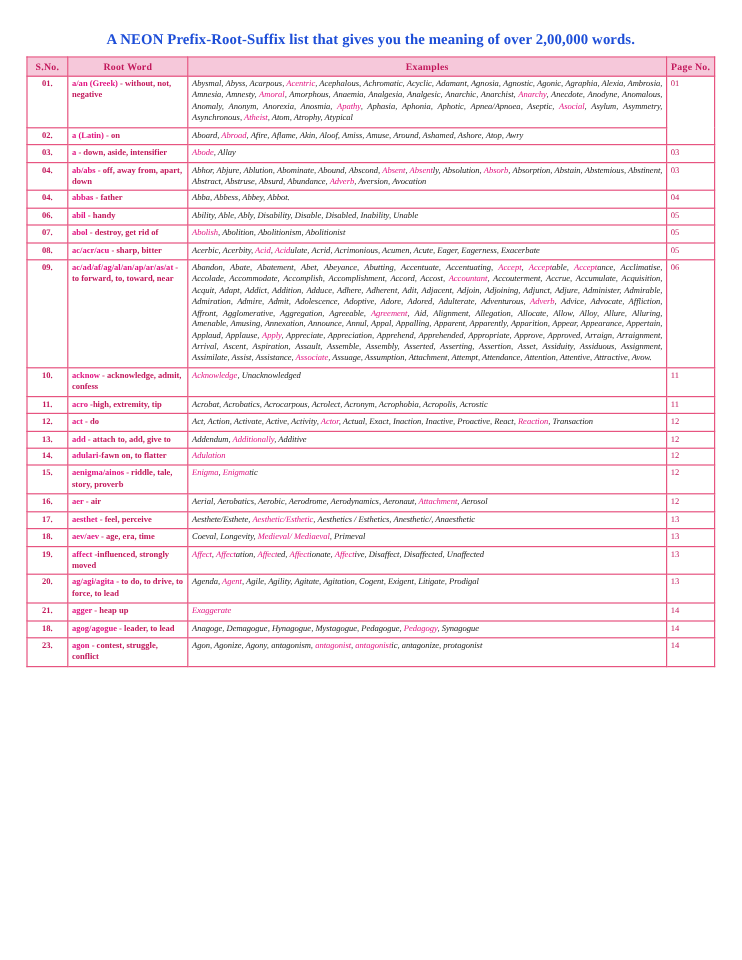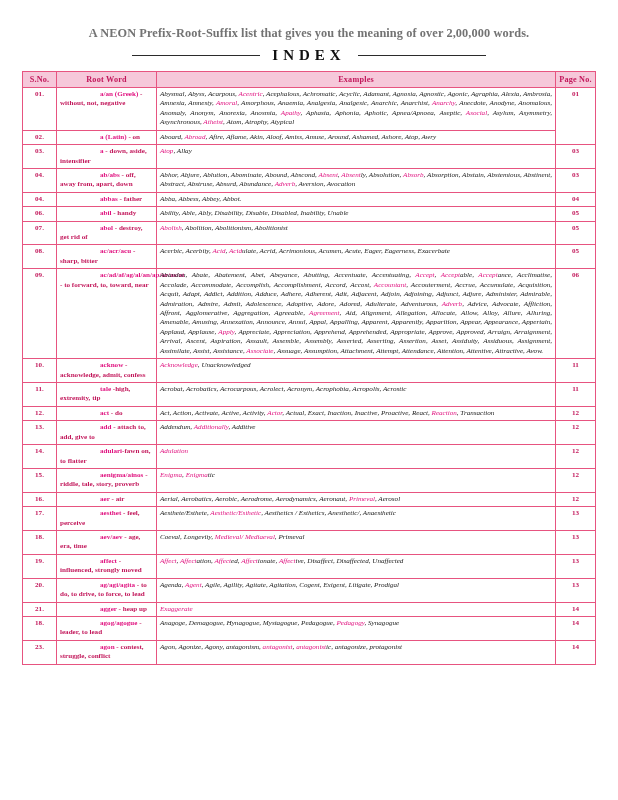--- a/index.html
+++ b/index.html
@@ -15,21 +15,21 @@
   }
   .page {
     width: 618px;
     height: 800px;
     box-sizing: border-box;
     padding: 26px 22px 10px 22px;
     position: relative;
   }
   .title {
     text-align: center;
-    color: #737373;
+    color: #1d4ed8;
     font-family: "Liberation Serif", serif;
     font-weight: bold;
     font-size: 12.3px;
     letter-spacing: 0.1px;
     margin: 0 0 6px 0;
   }
   .index-row {
     display: flex;
     align-items: center;
     justify-content: center;
@@ -87,51 +87,46 @@
     margin-left: 48px;
   }
   td.root {
     color: #c2185b;
     font-family: "Liberation Serif", serif;
     font-size: 7.3px;
     font-weight: bold;
     padding-top: 3px;
     line-height: 1.32;
   }
-  td.root .rw { color: #e0117f; margin-left: 40px; }
+  td.root .rw { color: #e0117f; }
   td.root .desc { color: #c2185b; font-weight: bold; }
   td.ex {
     font-style: italic;
     color: #1a1a1a;
     text-align: justify;
     font-size: 7.15px;
     padding: 3px 4px 3px 4px;
   }
   td.ex .hl { color: #e0117f; font-style: italic; font-family: Liberation Serif, serif; }
   td.pg {
-    text-align: center;
-    font-family: "Liberation Serif", serif;
-    font-weight: bold;
+    text-align: left;
+    font-family: "Liberation Serif", serif;
+    font-weight: normal;
     color: #c2185b;
     font-size: 7.4px;
     vertical-align: middle;
   }
 </style>
 </head>
 <body>
 
 <div class="page">
 
   <div class="title">A NEON Prefix-Root-Suffix list that gives you the meaning of over 2,00,000 words.</div>
 
-  <div class="index-row">
-    <div class="rule"></div>
-    <div class="index-word">INDEX</div>
-    <div class="rule"></div>
-  </div>
 
   <table class="idx">
     <colgroup>
       <col class="c-sno">
         <col class="c-root">
         <col class="c-ex">
         <col class="c-pg">
     </colgroup>
     <thead>
       <tr>
@@ -149,21 +144,21 @@
           <td class="pg" rowspan="2">01</td>
         </tr>
         <tr>
           <td class="sno">02.</td>
           <td class="root"><span class="rw">a (Latin)</span><span class="desc"> - on</span></td>
           <td class="ex">Aboard, <span class="hl">Abroad</span>, Afire, Aflame, Akin, Aloof, Amiss, Amuse, Around, Ashamed, Ashore, Atop, Awry</td>
         </tr>
         <tr>
           <td class="sno">03.</td>
           <td class="root"><span class="rw">a</span><span class="desc"> - down, aside, intensifier</span></td>
-          <td class="ex"><span class="hl">Atop</span>, Allay</td>
+          <td class="ex"><span class="hl">Abode</span>, Allay</td>
           <td class="pg">03</td>
         </tr>
         <tr>
           <td class="sno">04.</td>
           <td class="root"><span class="rw">ab/abs</span><span class="desc"> - off, away from, apart, down</span></td>
           <td class="ex">Abhor, Abjure, Ablution, Abominate, Abound, Abscond, <span class="hl">Absent</span>, <span class="hl">Absent</span>ly, Absolution, <span class="hl">Absorb</span>, Absorption, Abstain, Abstemious, Abstinent, Abstract, Abstruse, Absurd, Abundance, <span class="hl">Adverb</span>, Aversion, Avocation</td>
           <td class="pg">03</td>
         </tr>
         <tr>
           <td class="sno">04.</td>
@@ -196,21 +191,21 @@
           <td class="pg">06</td>
         </tr>
         <tr>
           <td class="sno">10.</td>
           <td class="root"><span class="rw">acknow</span><span class="desc"> - acknowledge, admit, confess</span></td>
           <td class="ex"><span class="hl">Acknowledge</span>, Unacknowledged</td>
           <td class="pg">11</td>
         </tr>
         <tr>
           <td class="sno">11.</td>
-          <td class="root"><span class="rw">tale</span><span class="desc"> -high, extremity, tip</span></td>
+          <td class="root"><span class="rw">acro</span><span class="desc"> -high, extremity, tip</span></td>
           <td class="ex">Acrobat, Acrobatics, Acrocarpous, Acrolect, Acronym, Acrophobia, Acropolis, Acrostic</td>
           <td class="pg">11</td>
         </tr>
         <tr>
           <td class="sno">12.</td>
           <td class="root"><span class="rw">act</span><span class="desc"> - do</span></td>
           <td class="ex">Act, Action, Activate, Active, Activity, <span class="hl">Actor</span>, Actual, Exact, Inaction, Inactive, Proactive, React, <span class="hl">Reaction</span>, Transaction</td>
           <td class="pg">12</td>
         </tr>
         <tr>
@@ -227,21 +222,21 @@
         </tr>
         <tr>
           <td class="sno">15.</td>
           <td class="root"><span class="rw">aenigma/ainos</span><span class="desc"> - riddle, tale, story, proverb</span></td>
           <td class="ex"><span class="hl">Enigma</span>, <span class="hl">Enigma</span>tic</td>
           <td class="pg">12</td>
         </tr>
         <tr>
           <td class="sno">16.</td>
           <td class="root"><span class="rw">aer</span><span class="desc"> - air</span></td>
-          <td class="ex">Aerial, Aerobatics, Aerobic, Aerodrome, Aerodynamics, Aeronaut, <span class="hl">Primeval</span>, Aerosol</td>
+          <td class="ex">Aerial, Aerobatics, Aerobic, Aerodrome, Aerodynamics, Aeronaut, <span class="hl">Attachment</span>, Aerosol</td>
           <td class="pg">12</td>
         </tr>
         <tr>
           <td class="sno">17.</td>
           <td class="root"><span class="rw">aesthet</span><span class="desc"> - feel, perceive</span></td>
           <td class="ex">Aesthete/Esthete, <span class="hl">Aesthetic/Esthetic</span>, Aesthetics / Esthetics, Anesthetic/, Anaesthetic</td>
           <td class="pg">13</td>
         </tr>
         <tr>
           <td class="sno">18.</td>

